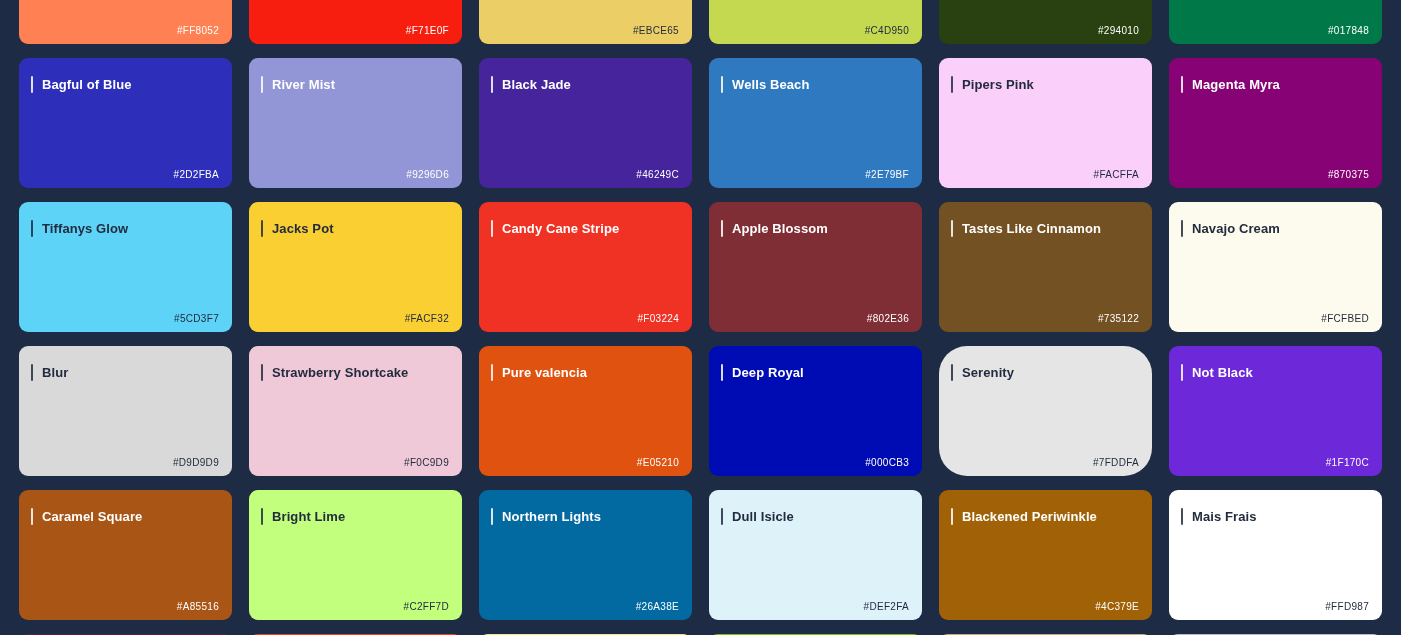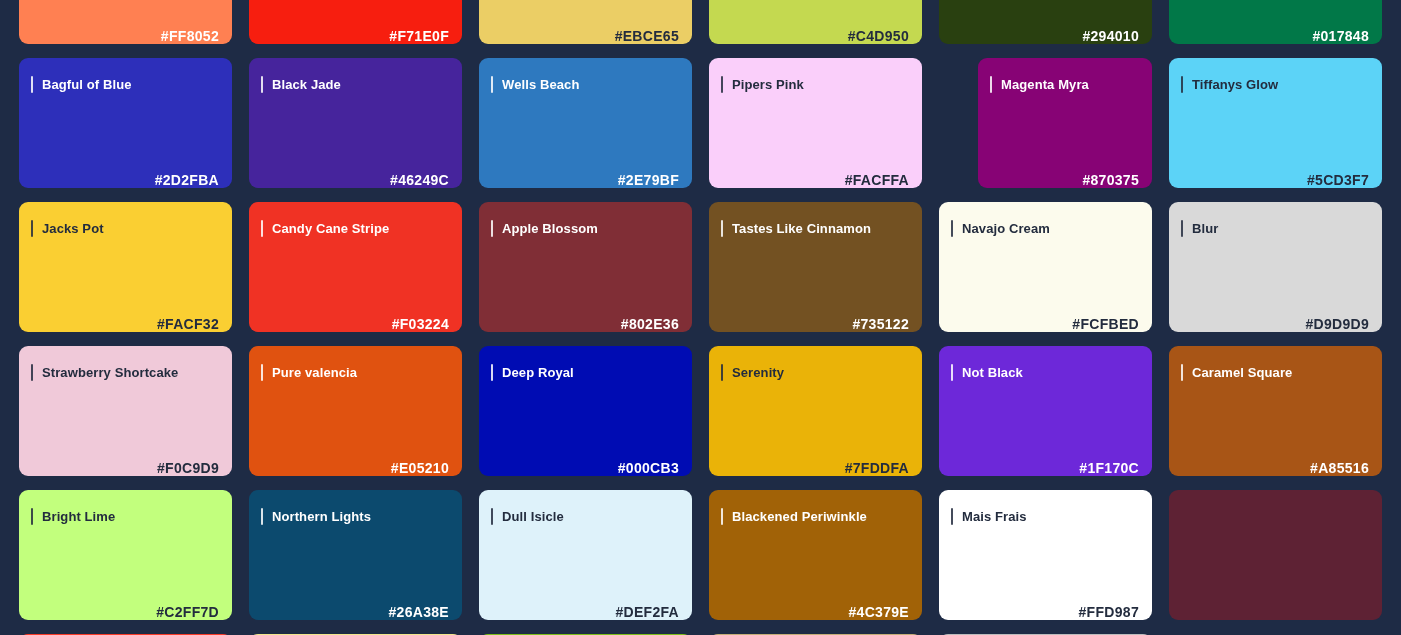--- a/index.html
+++ b/index.html
@@ -50,23 +50,23 @@
   .swatch-name {
     font-size: 13px;
     font-weight: bold;
     letter-spacing: 0.1px;
     white-space: nowrap;
     line-height: 1;
   }
   .swatch-hex {
     position: absolute;
     right: 13px;
-    bottom: 1px;
-    font-size: 14px;
-    font-weight: bold;
+    bottom: 8px;
+    font-size: 10px;
+    font-weight: normal;
     letter-spacing: 0.3px;
     line-height: 1;
   }
   .dark-text .swatch-name,
   .dark-text .swatch-hex { color: #232c3e; }
   .dark-text .swatch-accent-bar { background: #232c3e; }
   .light-text .swatch-name,
   .light-text .swatch-hex { color: #ffffff; }
   .light-text .swatch-accent-bar { background: #ffffff; }
 </style>
@@ -92,20 +92,27 @@
     <div class="swatch-card light-text" style="background: rgb(1, 120, 72);">
       <span class="swatch-hex">#017848</span>
     </div>
     <div class="swatch-card light-text" style="background: rgb(45, 47, 186);">
       <div class="swatch-title-row">
         <span class="swatch-accent-bar"></span>
         <span class="swatch-name">Bagful of Blue</span>
       </div>
       <span class="swatch-hex">#2D2FBA</span>
     </div>
+    <div class="swatch-card light-text" style="background: rgb(146, 150, 214);">
+      <div class="swatch-title-row">
+        <span class="swatch-accent-bar"></span>
+        <span class="swatch-name">River Mist</span>
+      </div>
+      <span class="swatch-hex">#9296D6</span>
+    </div>
     <div class="swatch-card light-text" style="background: rgb(70, 36, 156);">
       <div class="swatch-title-row">
         <span class="swatch-accent-bar"></span>
         <span class="swatch-name">Black Jade</span>
       </div>
       <span class="swatch-hex">#46249C</span>
     </div>
     <div class="swatch-card light-text" style="background: rgb(46, 121, 191);">
       <div class="swatch-title-row">
         <span class="swatch-accent-bar"></span>
@@ -113,21 +120,21 @@
       </div>
       <span class="swatch-hex">#2E79BF</span>
     </div>
     <div class="swatch-card dark-text" style="background: rgb(250, 207, 250);">
       <div class="swatch-title-row">
         <span class="swatch-accent-bar"></span>
         <span class="swatch-name">Pipers Pink</span>
       </div>
       <span class="swatch-hex">#FACFFA</span>
     </div>
-    <div class="swatch-card light-text" style="background: rgb(135, 3, 117); margin-left: 39px;">
+    <div class="swatch-card light-text" style="background: rgb(135, 3, 117);">
       <div class="swatch-title-row">
         <span class="swatch-accent-bar"></span>
         <span class="swatch-name">Magenta Myra</span>
       </div>
       <span class="swatch-hex">#870375</span>
     </div>
     <div class="swatch-card dark-text" style="background: rgb(92, 211, 247);">
       <div class="swatch-title-row">
         <span class="swatch-accent-bar"></span>
         <span class="swatch-name">Tiffanys Glow</span>
@@ -190,21 +197,21 @@
       </div>
       <span class="swatch-hex">#E05210</span>
     </div>
     <div class="swatch-card light-text" style="background: rgb(0, 12, 179);">
       <div class="swatch-title-row">
         <span class="swatch-accent-bar"></span>
         <span class="swatch-name">Deep Royal</span>
       </div>
       <span class="swatch-hex">#000CB3</span>
     </div>
-    <div class="swatch-card dark-text" style="background: #eab308;">
+    <div class="swatch-card dark-text" style="background: #e5e5e5; border-radius: 28px;">
       <div class="swatch-title-row">
         <span class="swatch-accent-bar"></span>
         <span class="swatch-name">Serenity</span>
       </div>
       <span class="swatch-hex">#7FDDFA</span>
     </div>
     <div class="swatch-card light-text" style="background: #6d28d9;">
       <div class="swatch-title-row">
         <span class="swatch-accent-bar"></span>
         <span class="swatch-name">Not Black</span>
@@ -218,21 +225,21 @@
       </div>
       <span class="swatch-hex">#A85516</span>
     </div>
     <div class="swatch-card dark-text" style="background: rgb(194, 255, 125);">
       <div class="swatch-title-row">
         <span class="swatch-accent-bar"></span>
         <span class="swatch-name">Bright Lime</span>
       </div>
       <span class="swatch-hex">#C2FF7D</span>
     </div>
-    <div class="swatch-card light-text" style="background: #0c4a6e; padding-left: 20px;">
+    <div class="swatch-card light-text" style="background: #0369a1; padding-left: 20px;">
       <div class="swatch-title-row">
         <span class="swatch-accent-bar"></span>
         <span class="swatch-name">Northern Lights</span>
       </div>
       <span class="swatch-hex">#26A38E</span>
     </div>
     <div class="swatch-card dark-text" style="background: rgb(222, 242, 250);">
       <div class="swatch-title-row">
         <span class="swatch-accent-bar"></span>
         <span class="swatch-name">Dull Isicle</span>

